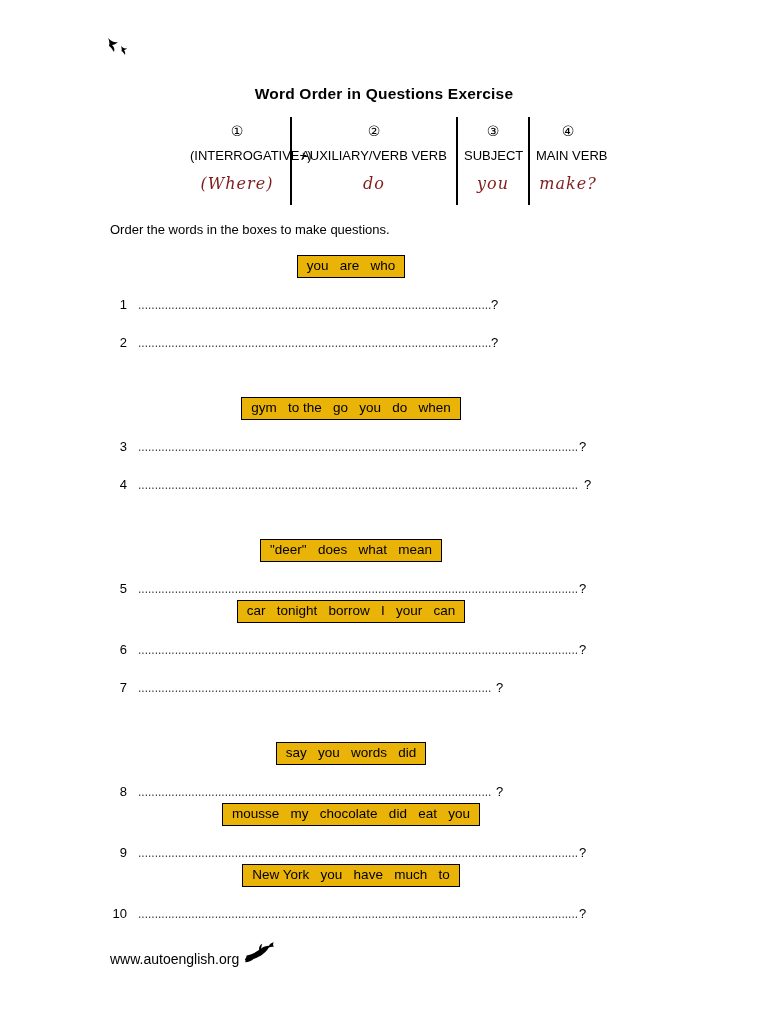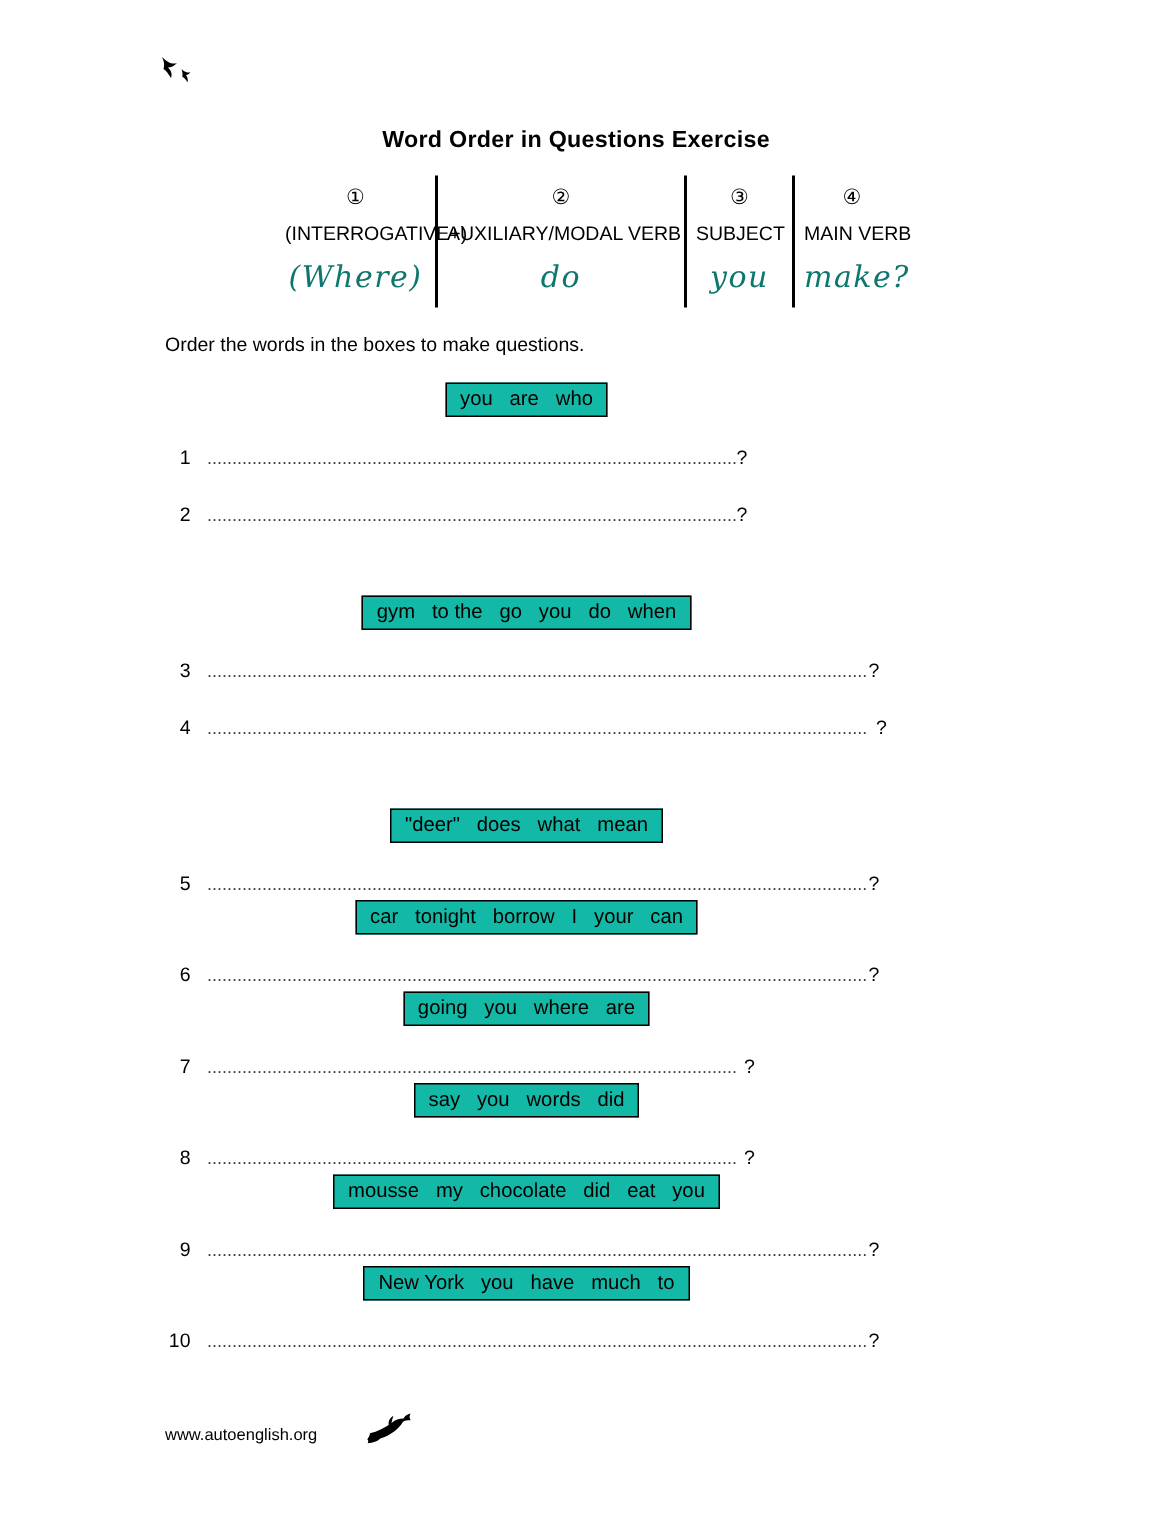--- a/index.html
+++ b/index.html
@@ -24,49 +24,49 @@
     position:absolute;left:184px;top:117px;
     display:flex;align-items:stretch;
   }
   .gcol{display:flex;flex-direction:column;justify-content:space-between;
     text-align:center;padding:2px 6px 6px;}
   .gcol.b{border-right:2px solid #000;}
   .gcol .num{font-size:14px;line-height:24px;}
   .gcol .lbl{font-size:13px;line-height:26px;white-space:nowrap;}
   .gcol .ex{
     font-family:"DejaVu Serif",serif;font-style:italic;
-    font-size:20px;line-height:30px;color:#0f766e;letter-spacing:1px;
+    font-size:16px;line-height:30px;color:#7f1d1d;letter-spacing:1px;
   }
   .w1{width:94px}.w2{width:152px}.w3{width:58px}.w4{width:64px}
   
   .instruction{position:absolute;left:110px;top:222px;font-size:13px;}
   
   .exercise{position:absolute;left:0;top:255px;width:768px;}
   .item{height:61px;}
   .word-box-row{width:702px;text-align:center;height:23px;}
   .word-box{
     display:inline-block;border:1.5px solid #000;
     padding:2px 9px 3px;font-size:13.5px;white-space:pre;line-height:16px;
-    background:#14b8a6;
+    background:#eab308;
   }
   .answer-line{
     display:flex;align-items:flex-end;
     padding-left:110px;margin-top:20px;height:14px;
     font-size:13px;line-height:14px;
   }
   .qnum{width:17px;text-align:right;margin-right:11px;flex:none;}
   .dots{
     display:block;overflow:hidden;white-space:nowrap;flex:none;
     font-size:12px;line-height:14px;color:#3c3c3c;height:14px;
   }
   .len-a{width:353px}.len-b{width:441px}
   .qmark{flex:none;}
   .qgap{margin-left:5px;}
   
-  .footer-left{position:absolute;left:110px;top:951px;font-size:11px;}
+  .footer-left{position:absolute;left:110px;top:951px;font-size:14px;}
   .dolphin{position:absolute;left:243px;top:938px;width:34px;height:26px;}
   .footer-right{position:absolute;right:108px;top:951px;font-size:11px;font-weight:bold;}
 </style>
 </head>
 <body>
 
 <div class="page">
 
   <span class="birds">
     <svg viewBox="0 0 30 26" width="30" height="26" aria-hidden="true">
@@ -78,21 +78,21 @@
   <div class="title">Word Order in Questions Exercise</div>
 
   <div class="gtable">
     <div class="gcol b w1">
       <div class="num">①</div>
       <div class="lbl">(INTERROGATIVE+)</div>
       <div class="ex">(Where)</div>
     </div>
     <div class="gcol b w2">
       <div class="num">②</div>
-      <div class="lbl">AUXILIARY/MODAL VERB</div>
+      <div class="lbl">AUXILIARY/VERB VERB</div>
       <div class="ex">do</div>
     </div>
     <div class="gcol b w3">
       <div class="num">③</div>
       <div class="lbl">SUBJECT</div>
       <div class="ex">you</div>
     </div>
     <div class="gcol w4">
       <div class="num">④</div>
       <div class="lbl">MAIN VERB</div>
@@ -150,21 +150,20 @@
     <div class="item">
       <div class="word-box-row"><span class="word-box">car   tonight   borrow   I   your   can</span></div>
       <div class="answer-line">
         <span class="qnum">6</span>
         <span class="dots len-b">........................................................................................................................................................................................................</span>
         <span class="qmark">?</span>
       </div>
     </div>
 
     <div class="item">
-      <div class="word-box-row"><span class="word-box">going   you   where   are</span></div>
       <div class="answer-line">
         <span class="qnum">7</span>
         <span class="dots len-a">........................................................................................................................................................................................................</span>
         <span class="qmark qgap">?</span>
       </div>
     </div>
 
     <div class="item">
       <div class="word-box-row"><span class="word-box">say   you   words   did</span></div>
       <div class="answer-line">

